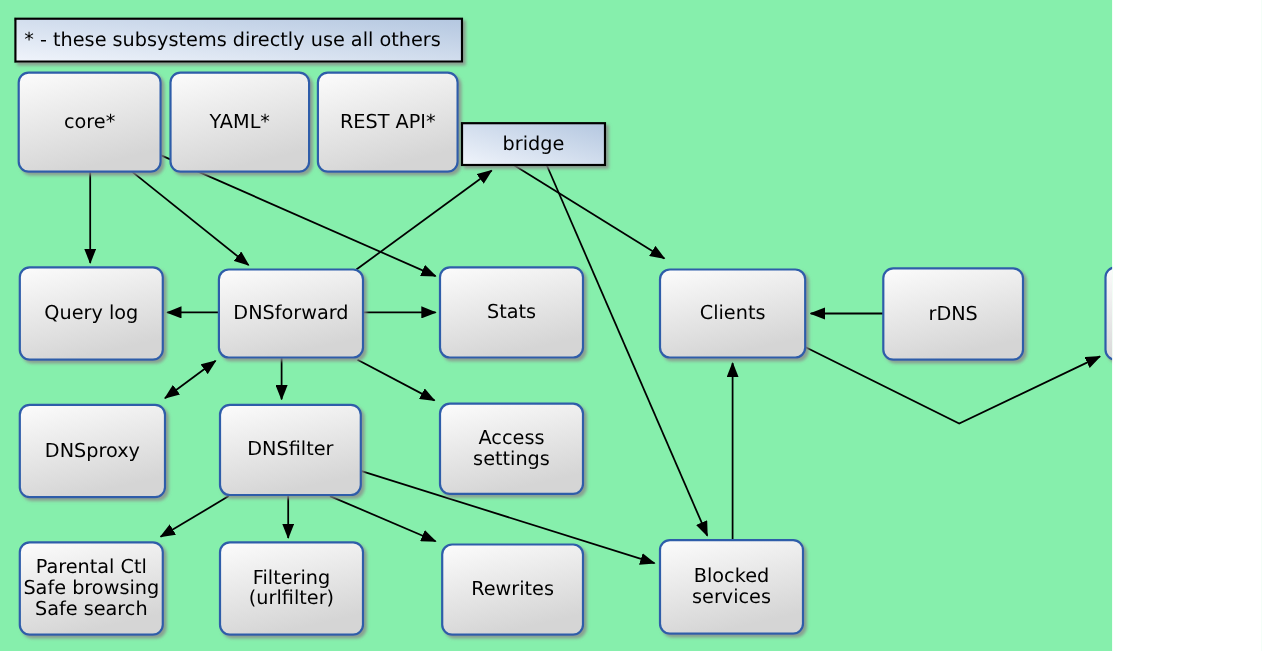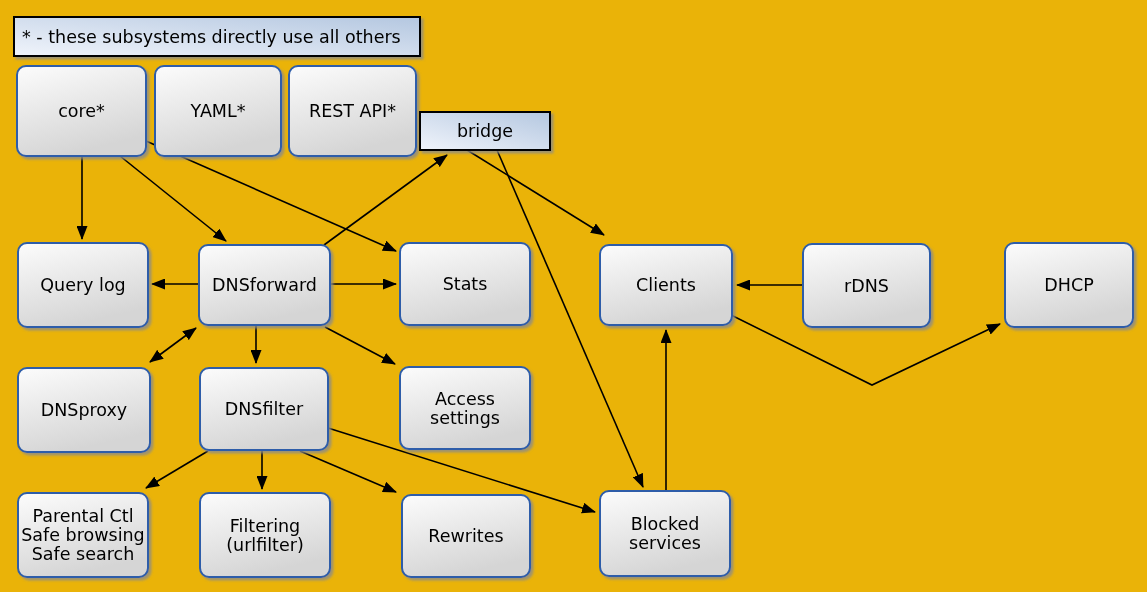--- a/index.html
+++ b/index.html
@@ -3,23 +3,23 @@
 <meta charset="utf-8">
 <style>
   html, body {
     margin: 0;
     padding: 0;
     background: #ffffff;
     font-family: "DejaVu Sans", "Liberation Sans", sans-serif;
   }
   #stage {
     position: relative;
-    width: 1147px;
+    width: 1011px;
     height: 592px;
-    background: #eab308;
+    background: #86efac;
     overflow: hidden;
   }
   #diagram { display: block; }
   .edge-line {
     fill: none;
     stroke: #000000;
     stroke-width: 1.6;
   }
   .node-label {
     fill: #000000;

